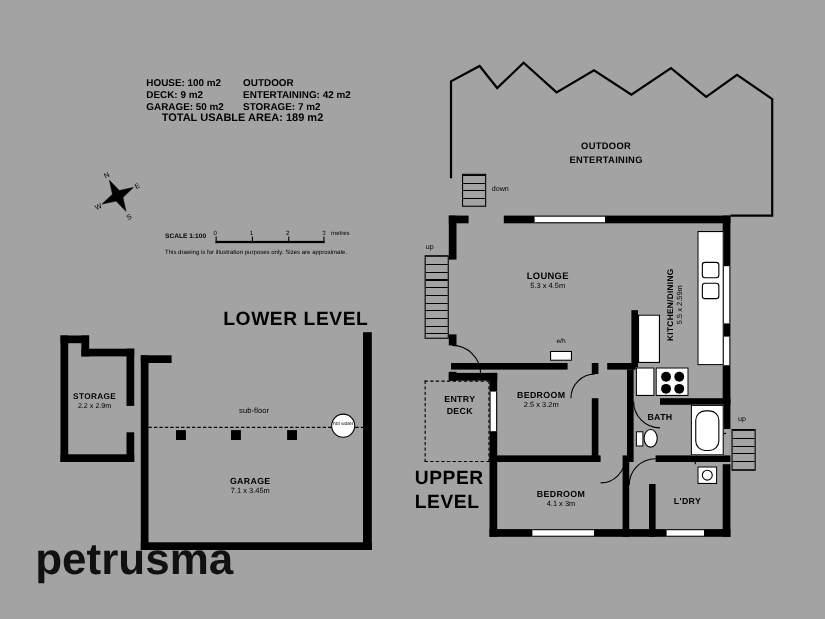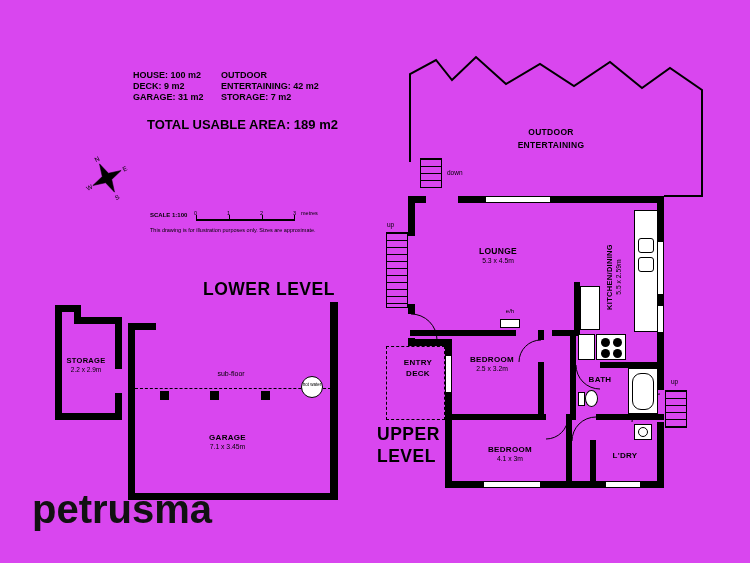--- a/index.html
+++ b/index.html
@@ -1,17 +1,17 @@
 <!DOCTYPE html>
 <html><head>
 <meta charset="utf-8">
 <style>
   * { margin:0; padding:0; box-sizing:border-box; }
   html,body { background:#fff; }
-  .canvas { position:relative; width:750px; height:563px; background:#d946ef; overflow:hidden;
+  .canvas { position:relative; width:750px; height:563px; background:#a3a3a3; overflow:hidden;
             font-family:"Liberation Sans", sans-serif; color:#000; }
   .abs  { position:absolute; }
   .wall { position:absolute; background:#000; }
   .lbl  { position:absolute; text-align:center; line-height:1.3; }
   .name { font-weight:bold; font-size:8px; letter-spacing:.3px; }
   .dims { font-size:6.8px; }
   .win-h{ position:absolute; background:#fff; border-top:1.5px solid #000; border-bottom:1.5px solid #000; }
   .win-v{ position:absolute; background:#fff; border-left:1.5px solid #000; border-right:1.5px solid #000; }
   .fx   { position:absolute; border:1px solid #000; background:#fff; }
   .stairs { position:absolute; border:1px solid #000;
@@ -21,28 +21,28 @@
   .dashbox { position:absolute; border:1.2px dashed #000; }
 </style>
 </head>
 <body>
 
 <div class="canvas">
 
   <div class="abs" style="left:133px;top:70px">
     <div class="stat">HOUSE: 100 m2</div>
     <div class="stat">DECK: 9 m2</div>
-    <div class="stat">GARAGE: 31 m2</div>
+    <div class="stat">GARAGE: 50 m2</div>
   </div>
   <div class="abs" style="left:221px;top:70px">
     <div class="stat">OUTDOOR</div>
     <div class="stat">ENTERTAINING: 42 m2</div>
     <div class="stat">STORAGE: 7 m2</div>
   </div>
-  <div class="abs stat" style="left:147px;top:119px;font-size:13px">TOTAL USABLE AREA: 189 m2</div>
+  <div class="abs stat" style="left:147px;top:102px;font-size:10px">TOTAL USABLE AREA: 189 m2</div>
 
 
   <svg class="abs" style="left:84px;top:150px" width="46" height="56" viewBox="0 0 46 56">
     <g transform="translate(23,28) rotate(-28)">
       <path d="M0,-16 L3.5,-3.5 L16,0 L3.5,3.5 L0,16 L-3.5,3.5 L-16,0 L-3.5,-3.5 Z" fill="#000" stroke="#000" stroke-width="0.5"></path>
       <text x="0" y="-19" text-anchor="middle" font-size="6.5">N</text>
       <text x="20" y="2.5" text-anchor="middle" font-size="6.5">E</text>
       <text x="0" y="24" text-anchor="middle" font-size="6.5">S</text>
       <text x="-20" y="2.5" text-anchor="middle" font-size="6.5">W</text>
     </g>

